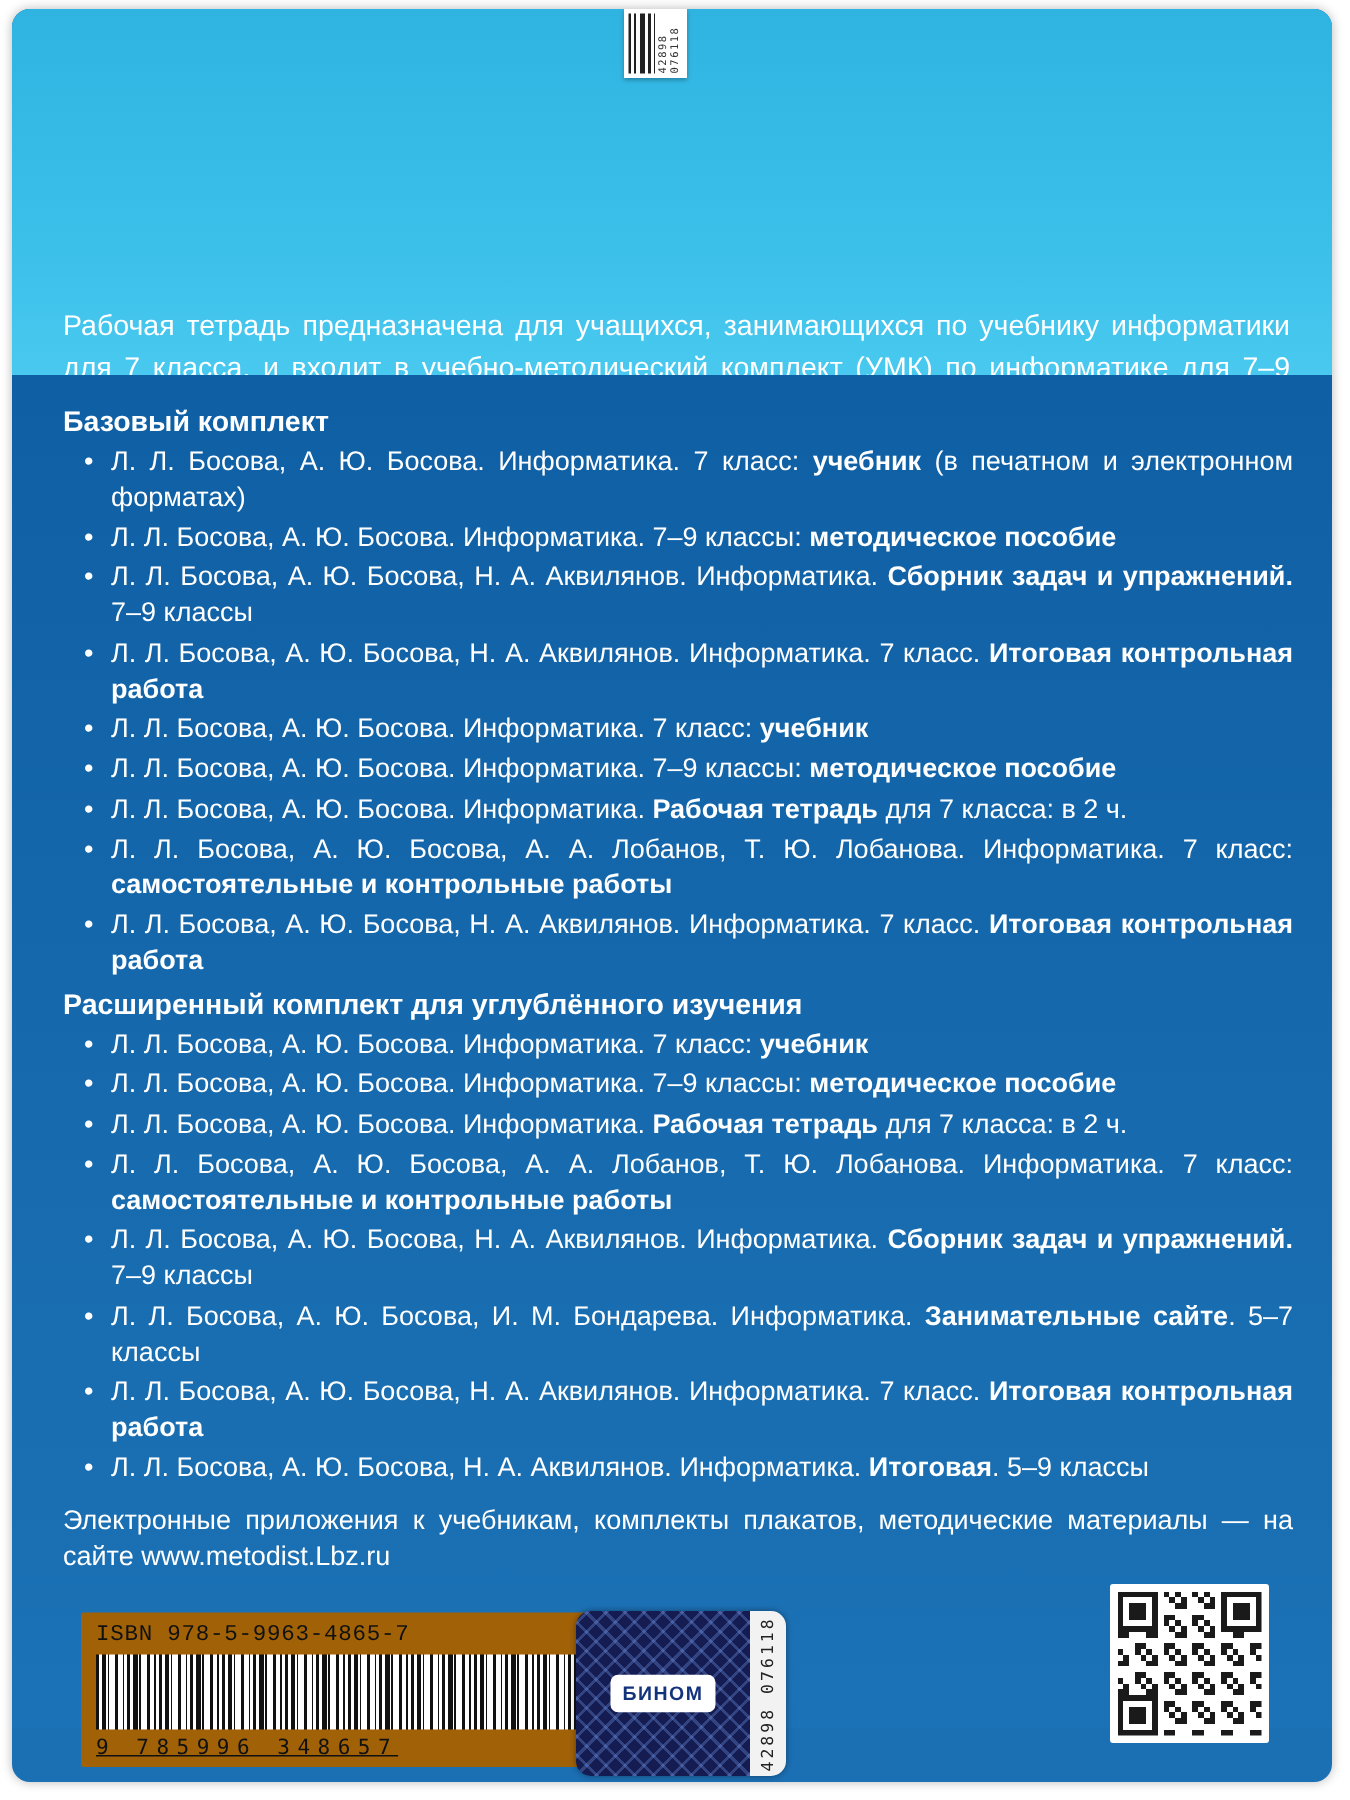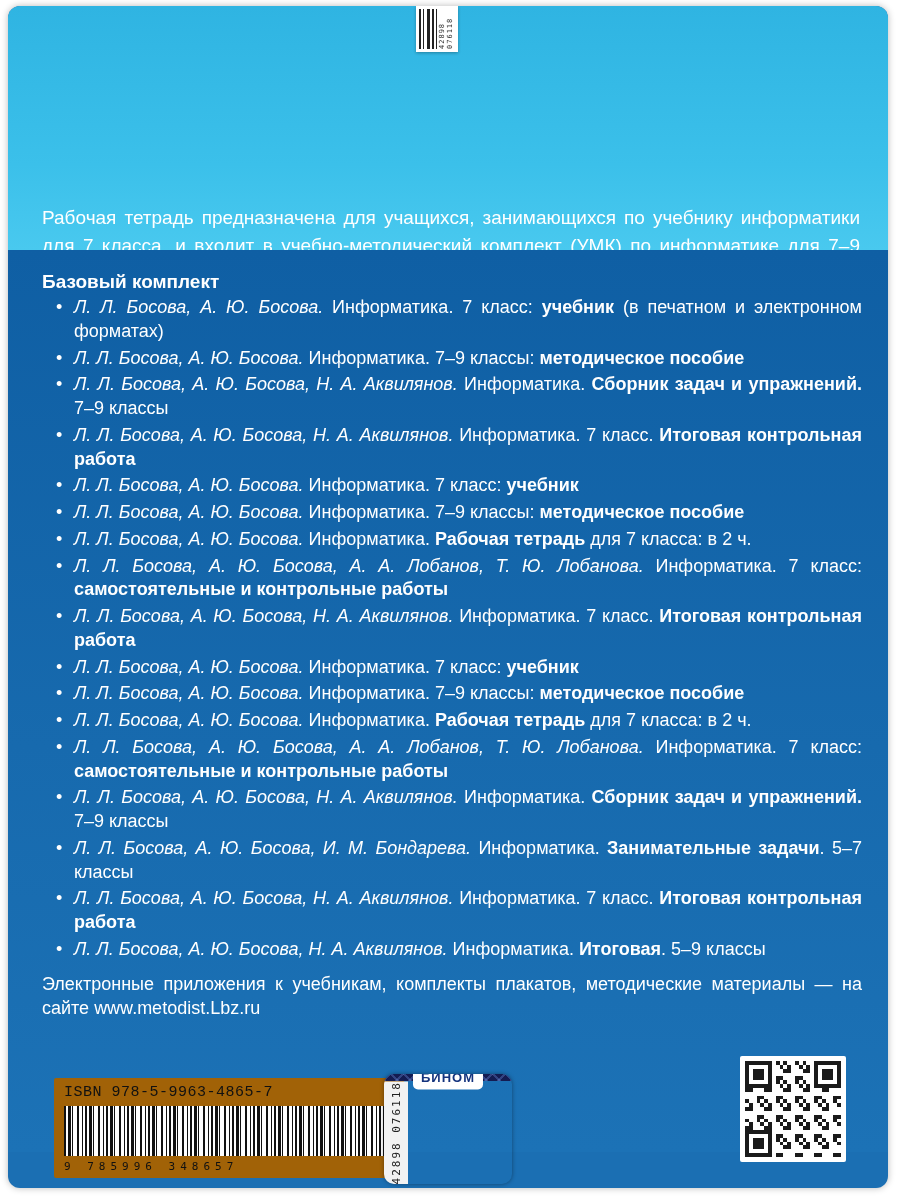--- a/index.html
+++ b/index.html
@@ -33,21 +33,21 @@
   }
   .sec-heading {
     color:#ffffff; font-weight:bold; font-size:19px;
     margin:7px 0 3px 0;
   }
   .book-item {
     position:relative; padding-left:32px; margin:3px 0;
     color:#ffffff; font-size:18px; line-height:1.32; text-align:justify;
   }
   .bullet { position:absolute; left:14px; top:0; }
-  .it { font-style:italic; }
+  .it { }
   .bd { font-weight:bold;margin-top:16px; }
   .footer-note {
     color:#ffffff; font-size:18px; line-height:1.34;
     margin-top:10px; text-align:justify;
   }
   
   .isbn-block {
     position:absolute; left:14px; bottom:10px; width:350px;
     background:#a16207; border-radius:2px;
     padding:6px 10px 5px 10px;
@@ -58,28 +58,28 @@
     font-family:"Liberation Mono","DejaVu Sans Mono",monospace;
   }
   .barcode {
     height:50px; width:100%;
     background:repeating-linear-gradient(90deg,
       #111 0 2px, #fff 2px 4px, #111 4px 7px, #fff 7px 8px,
       #111 8px 9px, #fff 9px 13px, #111 13px 15px, #fff 15px 18px,
       #111 18px 19px, #fff 19px 21px);
   }
   .isbn-digits {
-    color:#111111; font-size:11px; letter-spacing:5px; margin-top:4px;
+    color:#111111; font-size:14px; letter-spacing:5px; margin-top:4px;
     font-family:"DejaVu Sans Mono","Liberation Mono",monospace;
+    text-decoration:underline;
   }
   .holo {
-    position:absolute; left:376px; bottom:4px; width:128px; height:110px;
+    position:absolute; left:376px; bottom:4px; width:140px; height:110px;
     border-radius:10px; overflow:hidden; display:flex;
     box-shadow:0 0 4px rgba(0,0,0,.4);
-    flex-direction:column;
   }
   .holo-dark {
     flex:1; position:relative;
     background:
       repeating-linear-gradient(45deg, rgba(130,170,255,.28) 0 2px, transparent 2px 9px),
       repeating-linear-gradient(-45deg, rgba(130,170,255,.28) 0 2px, transparent 2px 9px),
       #141c52;
   }
   .holo-chip {
     position:absolute; left:50%; top:50%; transform:translate(-50%,-50%);
@@ -133,26 +133,27 @@
         <div class="sec-heading">Базовый комплект</div>
         <div class="book-item"><span class="bullet">•</span><span class="it">Л. Л. Босова, А. Ю. Босова.</span><span> Информатика. 7 класс: </span><span class="bd">учебник</span><span> (в печатном и электронном форматах)</span></div>
         <div class="book-item"><span class="bullet">•</span><span class="it">Л. Л. Босова, А. Ю. Босова.</span><span> Информатика. 7–9 классы: </span><span class="bd">методическое пособие</span></div>
         <div class="book-item"><span class="bullet">•</span><span class="it">Л. Л. Босова, А. Ю. Босова, Н. А. Аквилянов.</span><span> Информатика. </span><span class="bd">Сборник задач и упражнений.</span><span> 7–9 классы</span></div>
         <div class="book-item"><span class="bullet">•</span><span class="it">Л. Л. Босова, А. Ю. Босова, Н. А. Аквилянов.</span><span> Информатика. 7 класс. </span><span class="bd">Итоговая контрольная работа</span></div>
         <div class="book-item"><span class="bullet">•</span><span class="it">Л. Л. Босова, А. Ю. Босова.</span><span> Информатика. 7 класс: </span><span class="bd">учебник</span></div>
         <div class="book-item"><span class="bullet">•</span><span class="it">Л. Л. Босова, А. Ю. Босова.</span><span> Информатика. 7–9 классы: </span><span class="bd">методическое пособие</span></div>
         <div class="book-item"><span class="bullet">•</span><span class="it">Л. Л. Босова, А. Ю. Босова.</span><span> Информатика. </span><span class="bd">Рабочая тетрадь</span><span> для 7 класса: в 2 ч.</span></div>
         <div class="book-item"><span class="bullet">•</span><span class="it">Л. Л. Босова, А. Ю. Босова, А. А. Лобанов, Т. Ю. Лобанова.</span><span> Информатика. 7 класс: </span><span class="bd">самостоятельные и контрольные работы</span></div>
         <div class="book-item"><span class="bullet">•</span><span class="it">Л. Л. Босова, А. Ю. Босова, Н. А. Аквилянов.</span><span> Информатика. 7 класс. </span><span class="bd">Итоговая контрольная работа</span></div>
+        <div class="sec-heading">Расширенный комплект для углублённого изучения</div>
         <div class="book-item"><span class="bullet">•</span><span class="it">Л. Л. Босова, А. Ю. Босова.</span><span> Информатика. 7 класс: </span><span class="bd">учебник</span></div>
         <div class="book-item"><span class="bullet">•</span><span class="it">Л. Л. Босова, А. Ю. Босова.</span><span> Информатика. 7–9 классы: </span><span class="bd">методическое пособие</span></div>
         <div class="book-item"><span class="bullet">•</span><span class="it">Л. Л. Босова, А. Ю. Босова.</span><span> Информатика. </span><span class="bd">Рабочая тетрадь</span><span> для 7 класса: в 2 ч.</span></div>
         <div class="book-item"><span class="bullet">•</span><span class="it">Л. Л. Босова, А. Ю. Босова, А. А. Лобанов, Т. Ю. Лобанова.</span><span> Информатика. 7 класс: </span><span class="bd">самостоятельные и контрольные работы</span></div>
         <div class="book-item"><span class="bullet">•</span><span class="it">Л. Л. Босова, А. Ю. Босова, Н. А. Аквилянов.</span><span> Информатика. </span><span class="bd">Сборник задач и упражнений.</span><span> 7–9 классы</span></div>
-        <div class="book-item"><span class="bullet">•</span><span class="it">Л. Л. Босова, А. Ю. Босова, И. М. Бондарева.</span><span> Информатика. </span><span class="bd">Занимательные задачи</span><span>. 5–7 классы</span></div>
+        <div class="book-item"><span class="bullet">•</span><span class="it">Л. Л. Босова, А. Ю. Босова, И. М. Бондарева.</span><span> Информатика. </span><span class="bd">Занимательные сайте</span><span>. 5–7 классы</span></div>
         <div class="book-item"><span class="bullet">•</span><span class="it">Л. Л. Босова, А. Ю. Босова, Н. А. Аквилянов.</span><span> Информатика. 7 класс. </span><span class="bd">Итоговая контрольная работа</span></div>
         <div class="book-item"><span class="bullet">•</span><span class="it">Л. Л. Босова, А. Ю. Босова, Н. А. Аквилянов.</span><span> Информатика. </span><span class="bd">Итоговая</span><span>. 5–9 классы</span></div>
       </div>
     <p class="footer-note"><span>Электронные приложения к учебникам, комплекты плакатов, методические материалы — на сайте </span><span>www.metodist.Lbz.ru</span></p>
   </section>
 
   <div class="isbn-block">
     <div class="isbn-label">ISBN 978-5-9963-4865-7</div>
     <div class="barcode"></div>
     <div class="isbn-digits">9 785996 348657</div>

